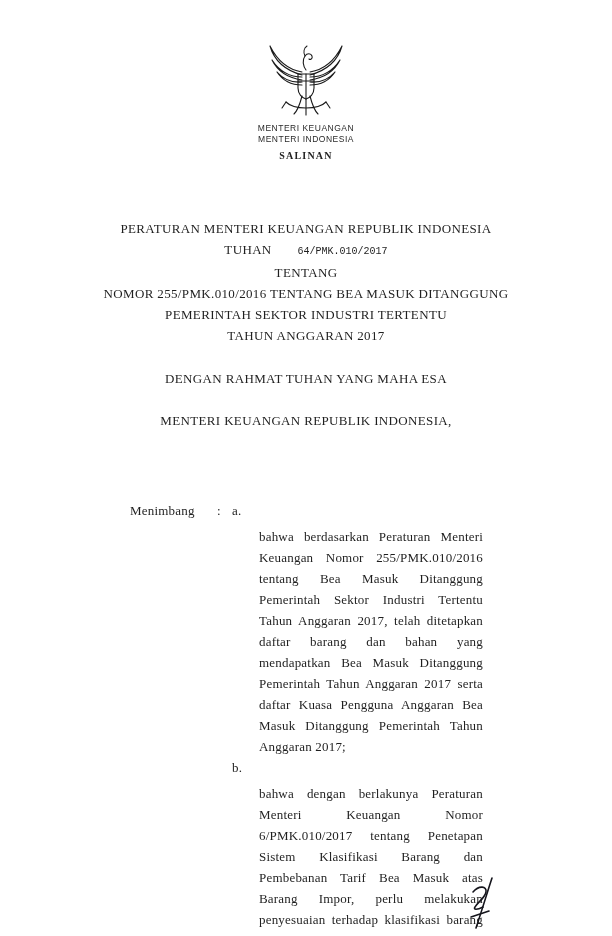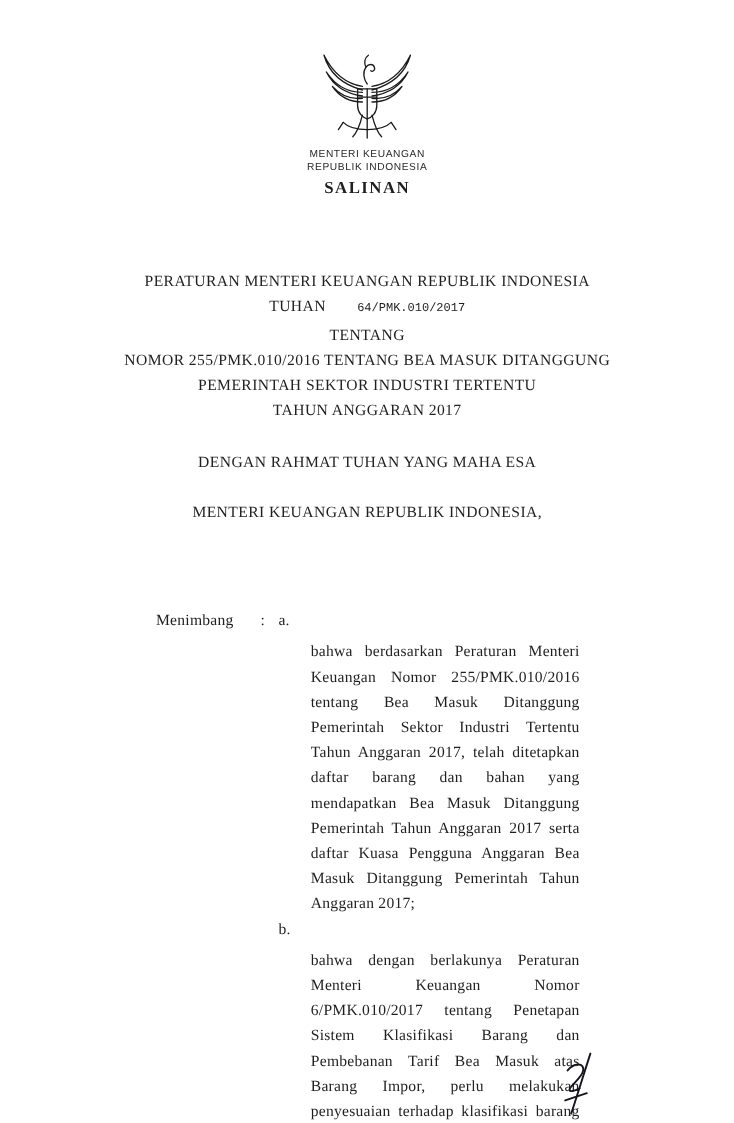--- a/index.html
+++ b/index.html
@@ -23,21 +23,21 @@
   .ministry {
     font-family: "Liberation Sans", sans-serif;
     font-size: 8.5px;
     line-height: 10px;
     letter-spacing: 0.5px;
     color: #2a2a2a;
     margin-top: 1px;
   }
   .ministry.first { margin-top: 5px; }
   .salinan {
-    font-size: 14px;
+    font-size: 10px;
     font-weight: bold;
     letter-spacing: 1.2px;
     margin-top: 6px;
   }
   
   .title-block {
     margin-top: 57px;
     text-align: center;
     font-size: 13px;
     letter-spacing: 0.35px;
@@ -105,21 +105,21 @@
           <path d="M46 63 L46 79"></path>
           <path d="M50 60 C52 68 54 74 58 78"></path>
 
           <path d="M26 66 C34 74 58 74 66 66"></path>
           <path d="M26 66 L22 72"></path>
           <path d="M66 66 L70 72"></path>
         </g>
       </svg>
     </div>
     <div class="ministry first">MENTERI KEUANGAN</div>
-    <div class="ministry">REPUBLIK INDONESIA</div>
+    <div class="ministry">MENTERI INDONESIA</div>
     <div class="salinan">SALINAN</div>
   </header>
 
   <section class="title-block">
     <div class="t-line">PERATURAN MENTERI KEUANGAN REPUBLIK INDONESIA</div>
     <div class="t-line nomor-line">
       <span>TUHAN</span><span class="gap"></span><span class="mono">64/PMK.010/2017</span>
     </div>
     <div class="t-line">TENTANG</div>
     <div class="t-line">NOMOR 255/PMK.010/2016 TENTANG BEA MASUK DITANGGUNG</div>

